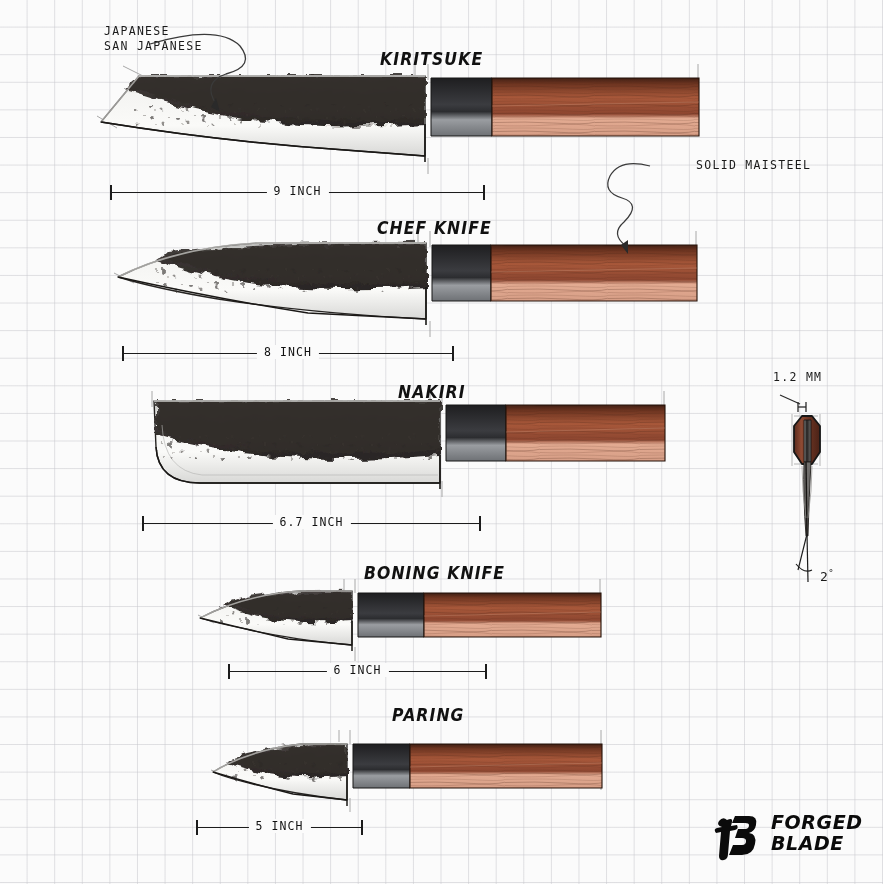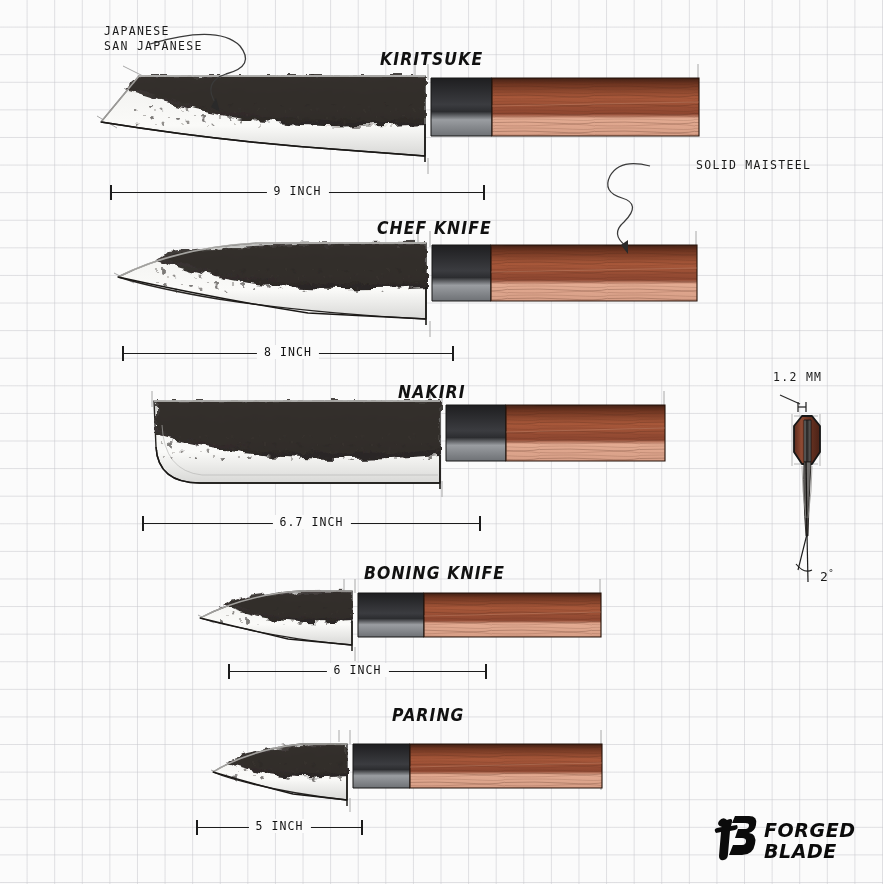--- a/index.html
+++ b/index.html
@@ -36,21 +36,21 @@
   .dim .bar{position:absolute;top:9px;left:0;right:0;height:1.4px;background:#1c1c1c;}
   .dim .cap{position:absolute;top:2px;width:1.6px;height:15px;background:#1c1c1c;}
   .dim .cap.l{left:0;} .dim .cap.r{right:0;}
   .dim .txt{
     position:absolute;top:1px;left:50%;transform:translateX(-50%);
     background:#fbfbfb;padding:0 7px;
     font-family:"DejaVu Sans Mono", monospace;
     font-size:11.5px;letter-spacing:1.1px;color:#111;white-space:nowrap;
   }
   .knife{position:absolute;}
-  .logo-wrap{position:absolute;display:flex;align-items:flex-end;gap:5px;}
+  .logo-wrap{position:absolute;display:flex;align-items:flex-start;gap:12px;}
   .logo-text{
     font-family:"DejaVu Sans", sans-serif;
     font-weight:bold;font-style:italic;
     font-size:20px;line-height:21px;letter-spacing:0.6px;color:#0b0b0b;
     transform:scaleX(0.95);transform-origin:left center;
   }
   svg{display:block;overflow:visible;}
 </style>
 </head>
 <body>

